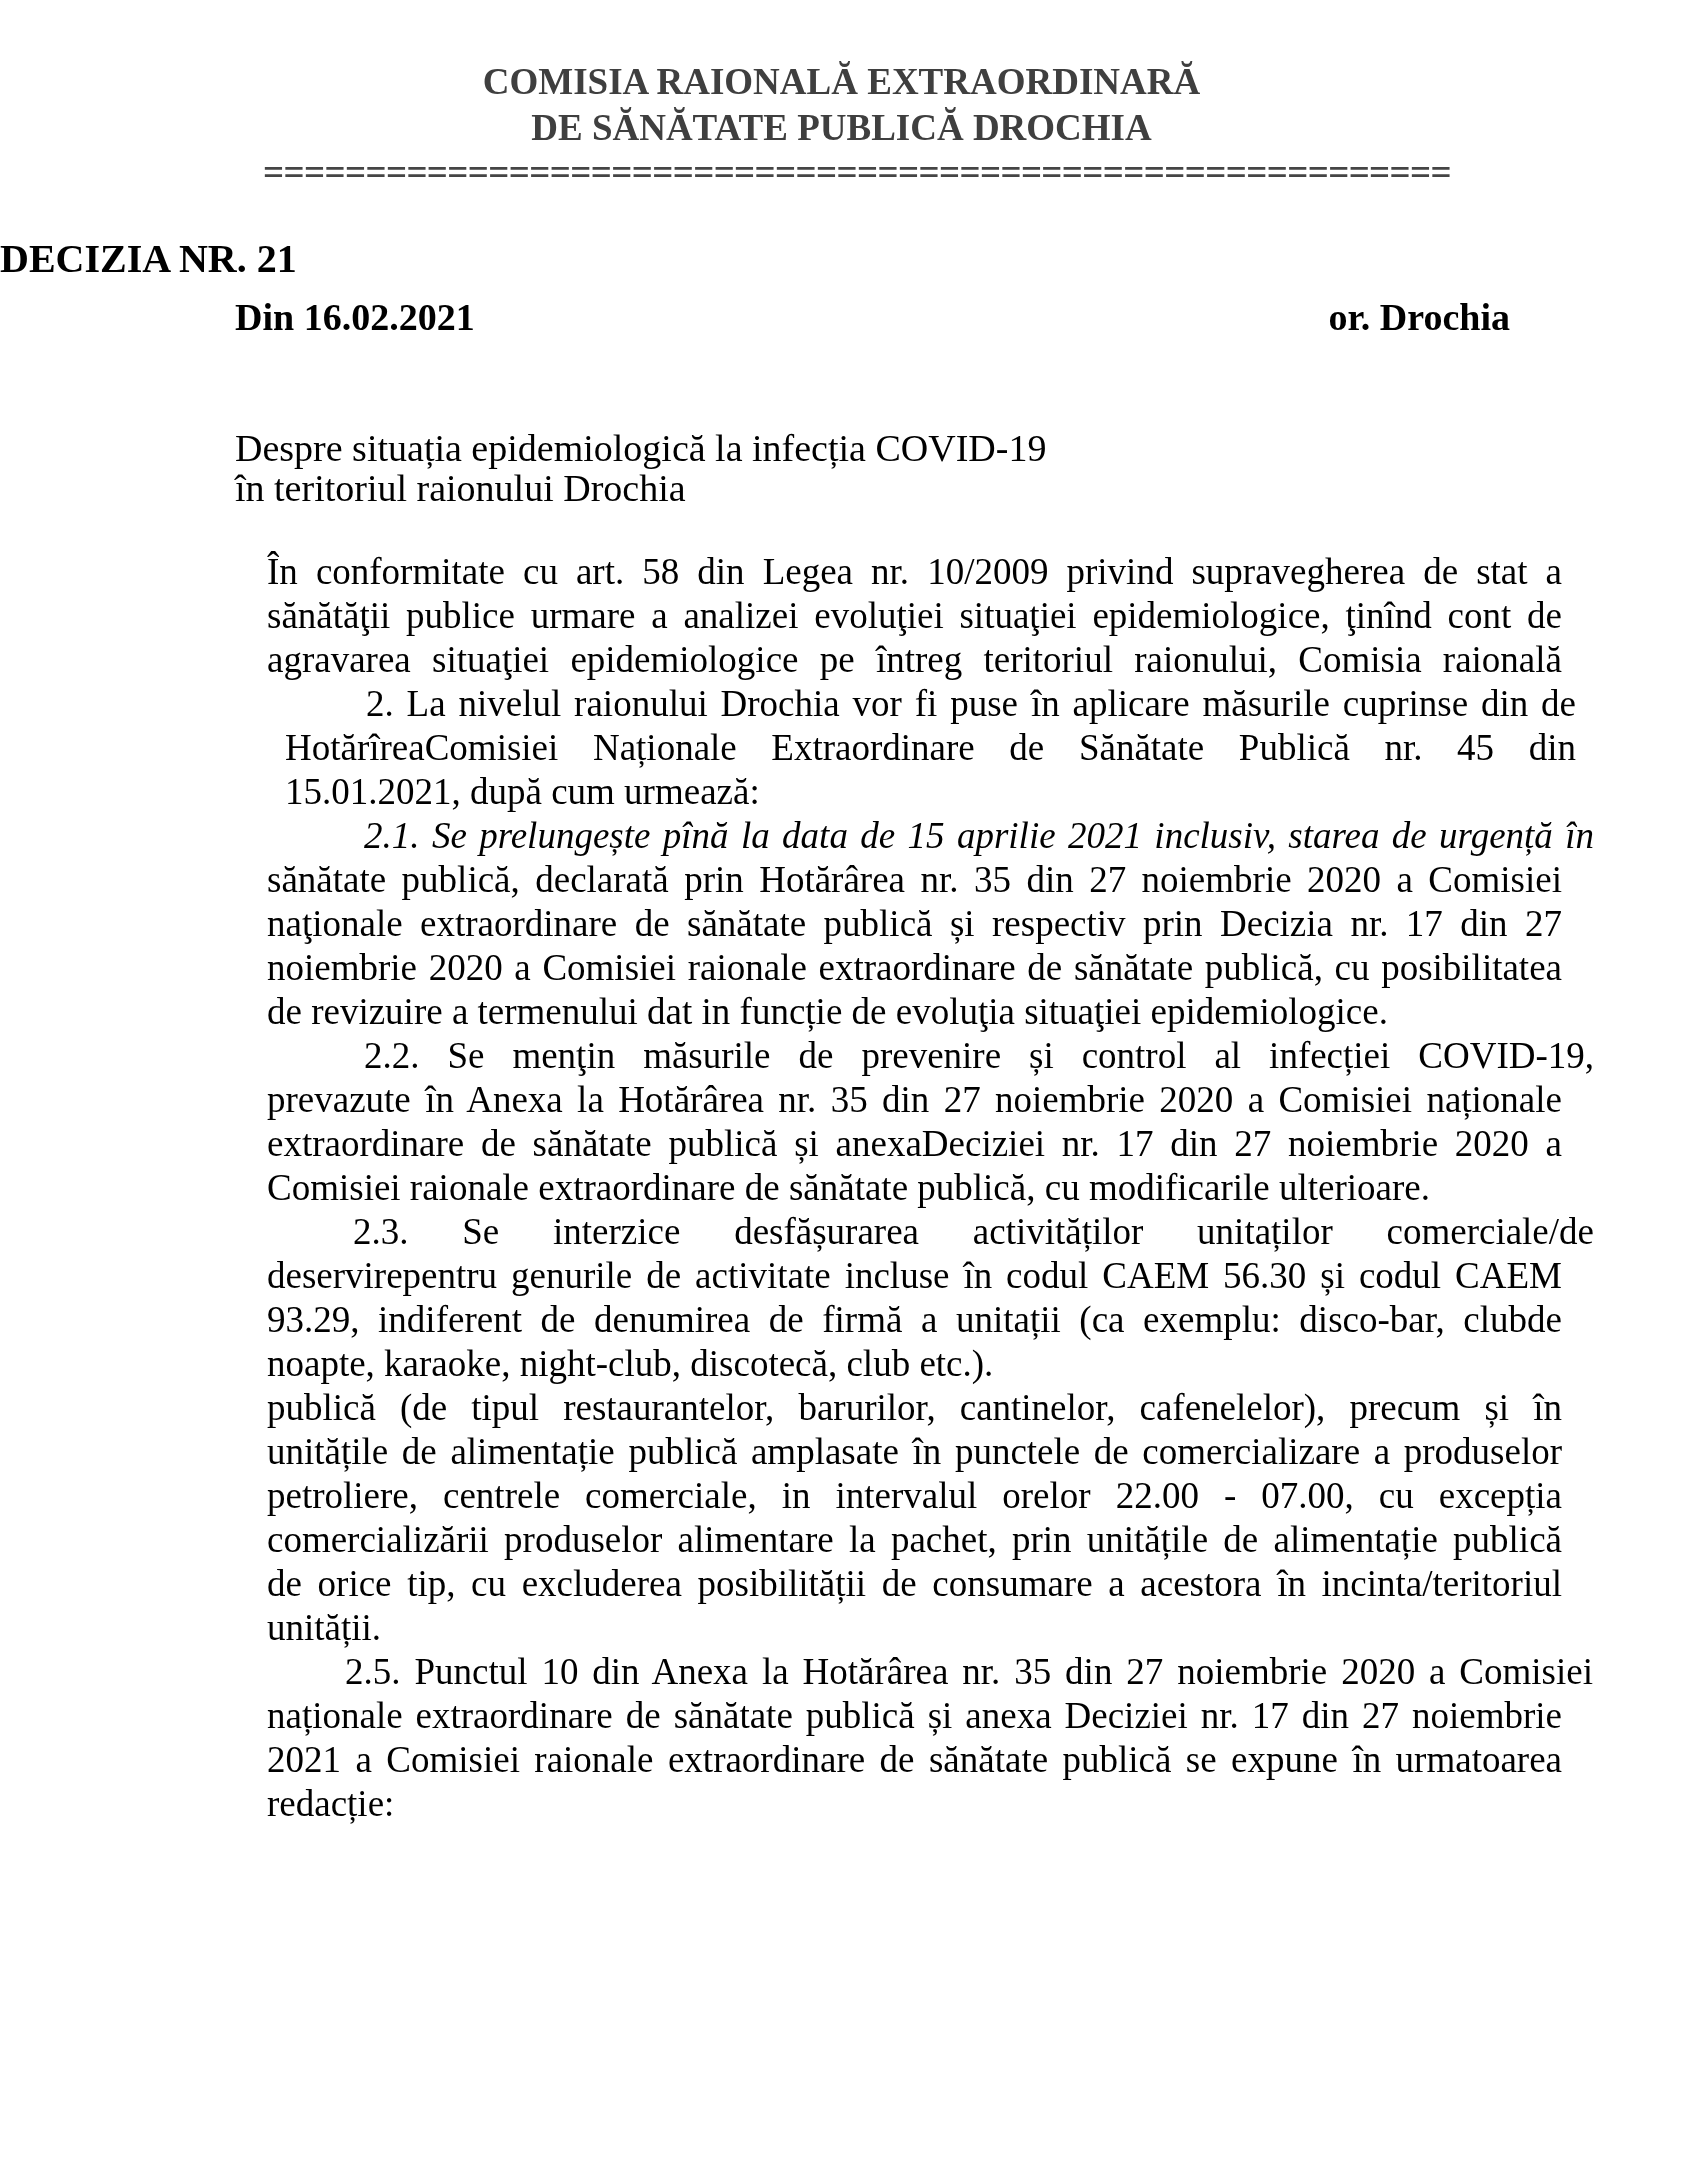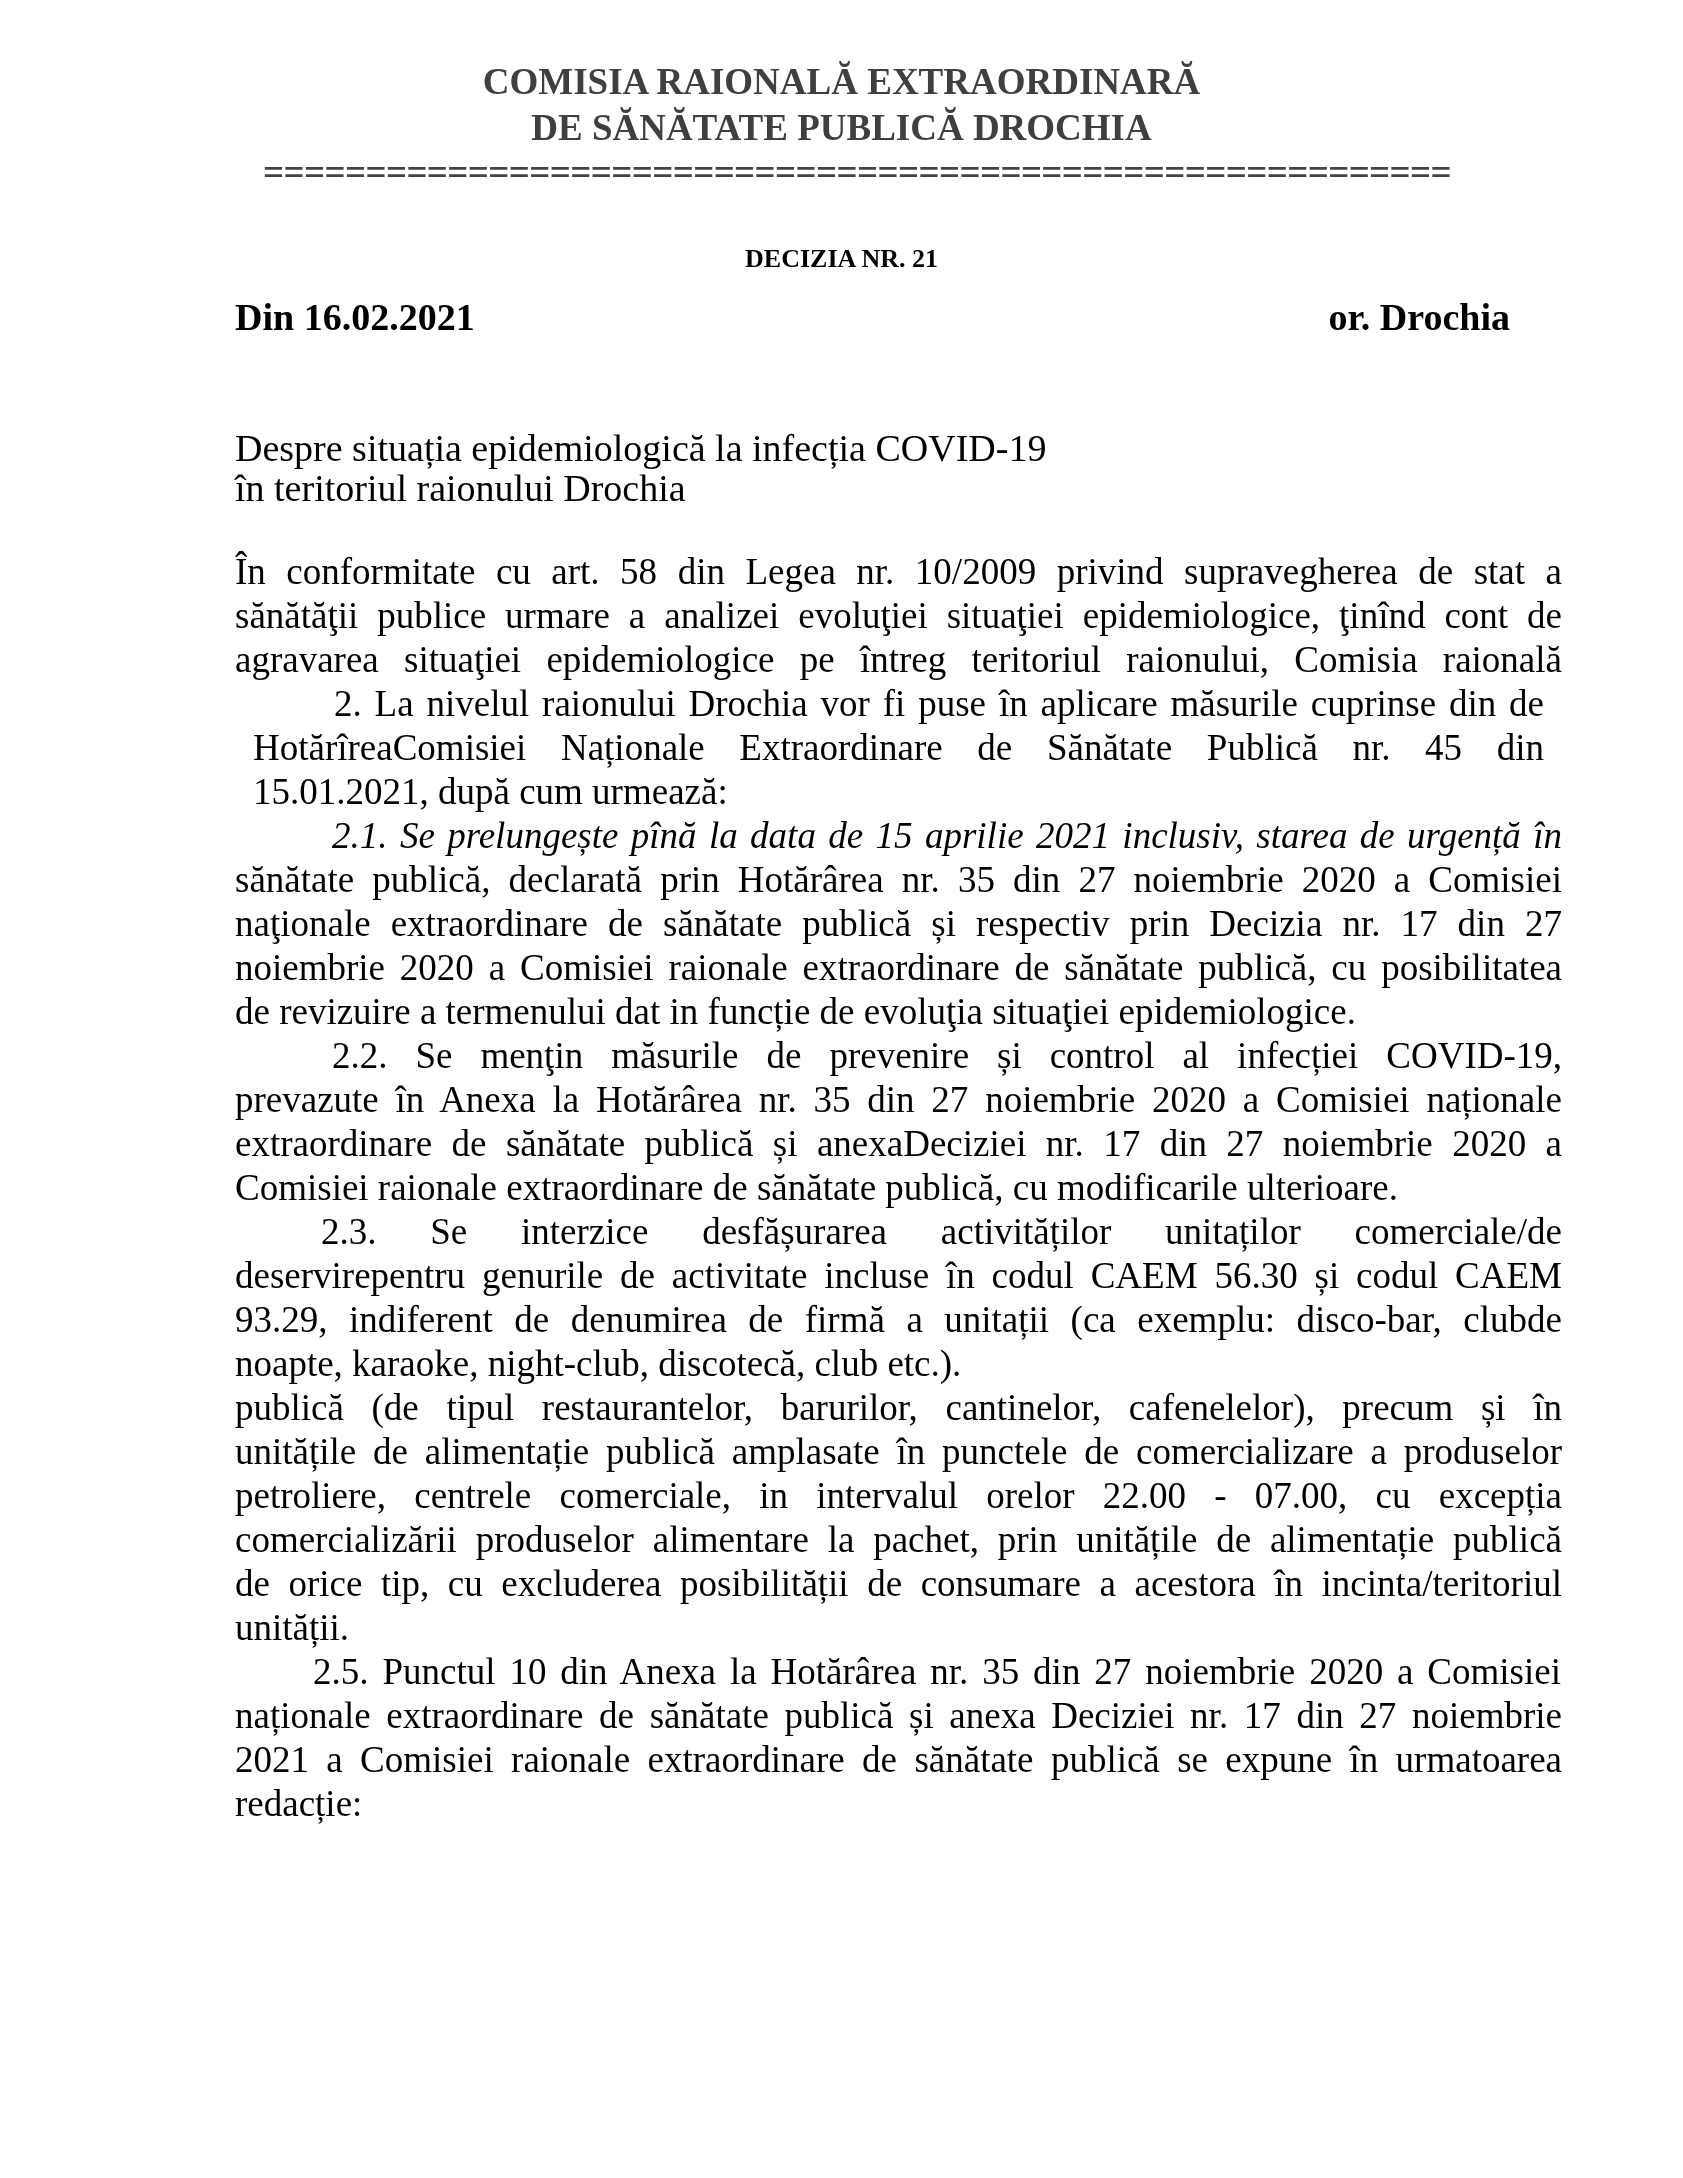--- a/index.html
+++ b/index.html
@@ -6,29 +6,29 @@
   body { width: 1683px; height: 2178px; position: relative; overflow: hidden;
          font-family: "Liberation Serif", "DejaVu Serif", serif; color: #000; }
   .page { position: absolute; left: 0; top: 0; width: 1683px; height: 2178px; }
   .hdr { position: absolute; left: 0; width: 1683px; text-align: center;
          font-weight: bold; font-size: 37px; color: #3f3f3f; line-height: 46px; }
   .hdr1 { top: 59px; }
   .hdr2 { top: 105px; }
   .rule { position: absolute; left: 263px; width: 1271px; top: 158px;
           font-weight: bold; font-size: 37px; color: #454545; line-height: 30px;
           white-space: nowrap; overflow: hidden; letter-spacing: -0.6px; }
-  .title { position: absolute; left: 0; width: 1683px; top: 237px; text-align: center;
-           font-weight: bold; font-size: 26px; line-height: 44px; }
+  .title { position: absolute; left: 0; width: 1683px; top: 237px; text-align: left;
+           font-weight: bold; font-size: 40px; line-height: 44px; }
   .dateline { position: absolute; top: 295px; font-weight: bold; font-size: 38px; line-height: 44px; }
   .date-left { left: 235px; }
   .date-right { right: 173px; }
   .subject { position: absolute; left: 235px; top: 428px; font-size: 38px; line-height: 40px; }
   .body { position: absolute; left: 235px; width: 1327px; top: 550px; font-size: 37px; }
   .ln { height: 44px; line-height: 44px; white-space: nowrap; overflow: visible;
-        text-align: justify; text-align-last: justify; }
+        text-align: justify; text-align-last: justify; margin-left: 32px; }
   .ln.last { text-align-last: left; }
   .b { font-weight: bold; }
 </style>
 </head>
 <body>
 
 <div class="page">
 
   <div class="hdr hdr1">COMISIA RAIONALĂ EXTRAORDINARĂ</div>
   <div class="hdr hdr2">DE SĂNĂTATE PUBLICĂ DROCHIA</div>

